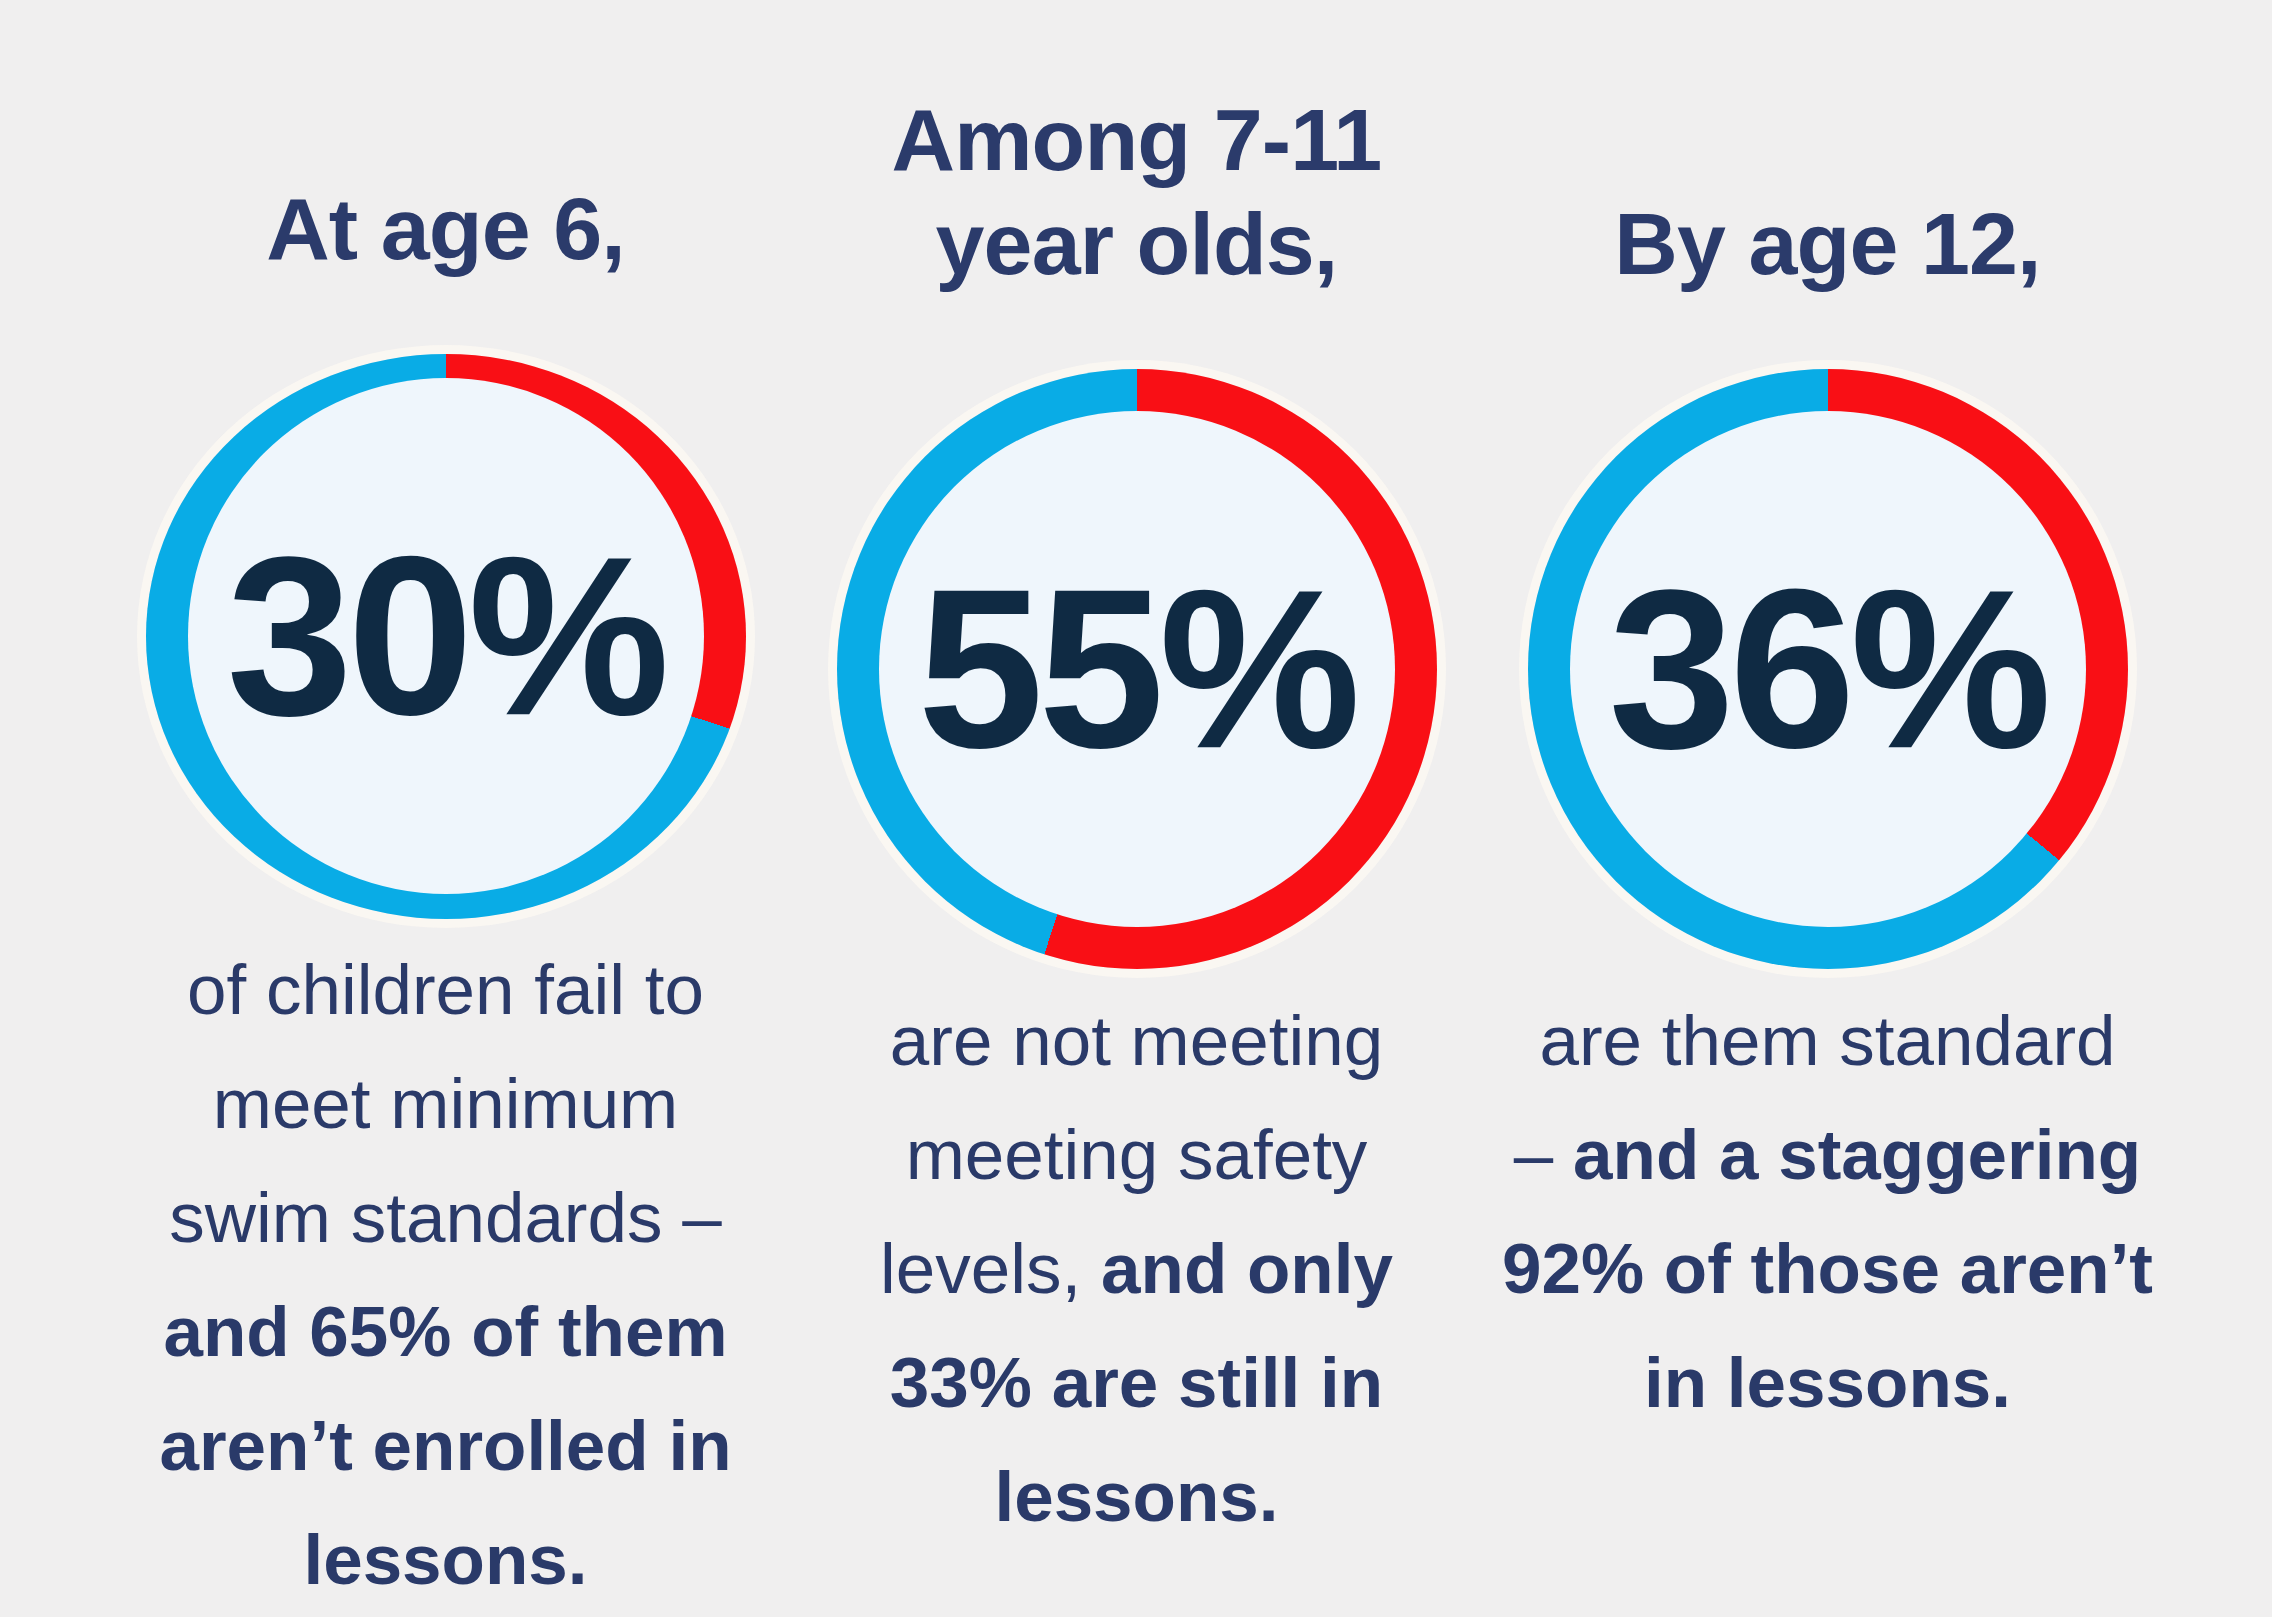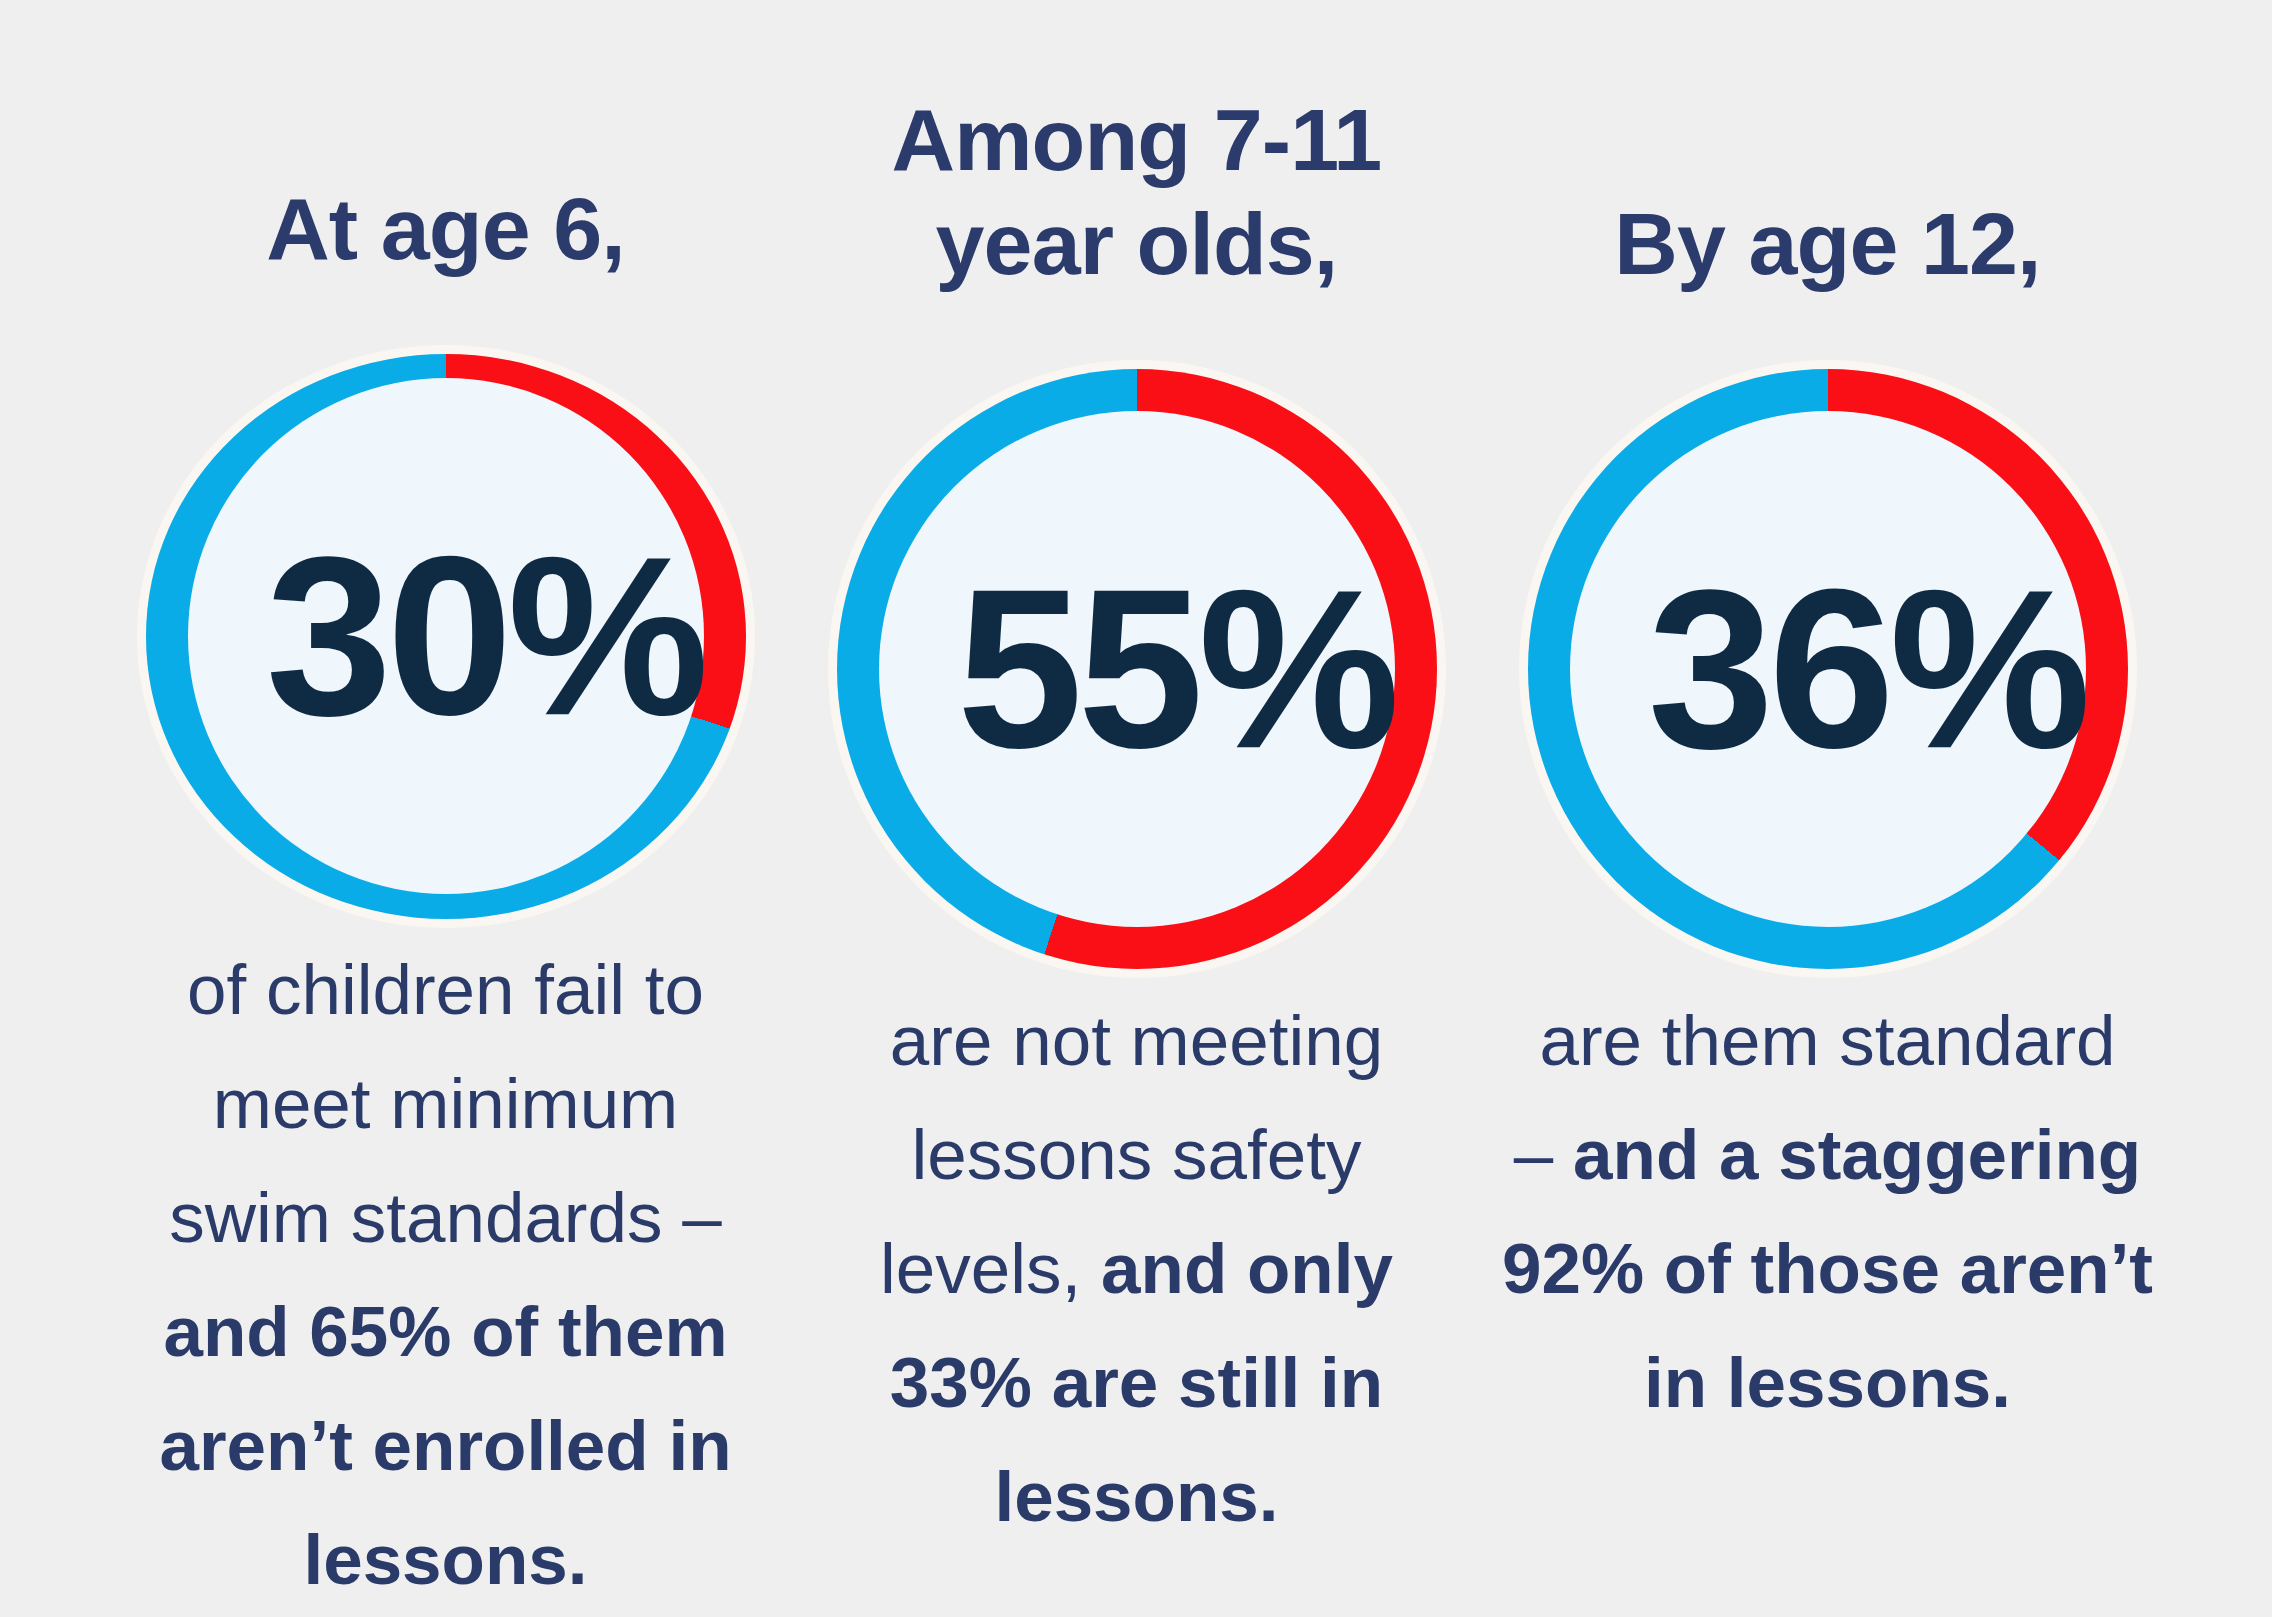--- a/index.html
+++ b/index.html
@@ -51,21 +51,21 @@
     justify-content: center;
     box-shadow: 0 0 0 9px rgba(252, 248, 242, 0.85);
   }
   .hole {
     width: 516px;
     height: 516px;
     border-radius: 50%;
     background: #EFF6FC;
     display: flex;
     align-items: center;
-    justify-content: flex-end;
+    justify-content: center;
   }
   .percent {
     font-size: 227px;
     font-weight: 700;
     letter-spacing: -5.5px;
     color: #0F2A43;
     white-space: nowrap;
   }
   .desc {
     margin-top: 14.5px;
@@ -112,21 +112,21 @@
         <div class="heading-line">Among 7-11</div>
         <div class="heading-line">year olds,</div>
       </div>
     <div class="donut" style="background: conic-gradient(rgb(249, 15, 21) 0%, rgb(249, 15, 21) 55%, rgb(9, 172, 230) 55%, rgb(9, 172, 230) 100%);">
       <div class="hole">
         <div class="percent">55%</div>
       </div>
     </div>
     <div class="desc">
         <div class="desc-line"><span class="seg-normal">are not meeting</span></div>
-        <div class="desc-line"><span class="seg-normal">lessons safety</span></div>
+        <div class="desc-line"><span class="seg-normal">meeting safety</span></div>
         <div class="desc-line"><span class="seg-normal">levels, </span><span class="seg-bold">and only</span></div>
         <div class="desc-line"><span class="seg-bold">33% are still in</span></div>
         <div class="desc-line"><span class="seg-bold">lessons.</span></div>
       </div>
   </div>
 
   <div class="col">
     <div class="heading">
         <div class="heading-line">By age 12,</div>
       </div>

